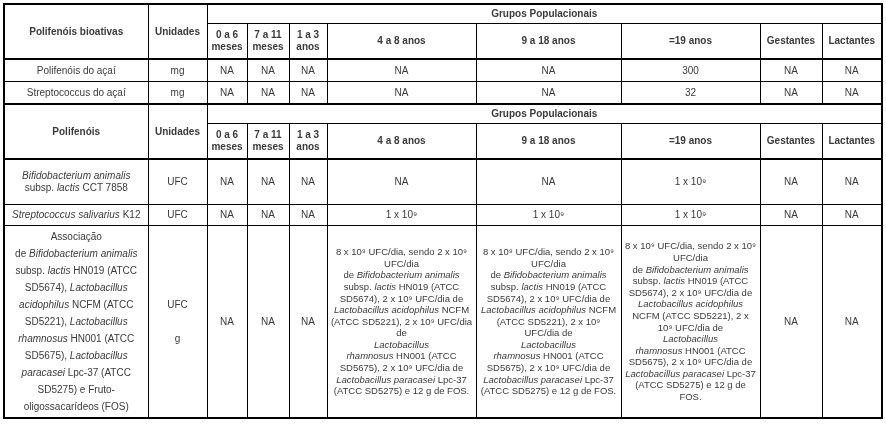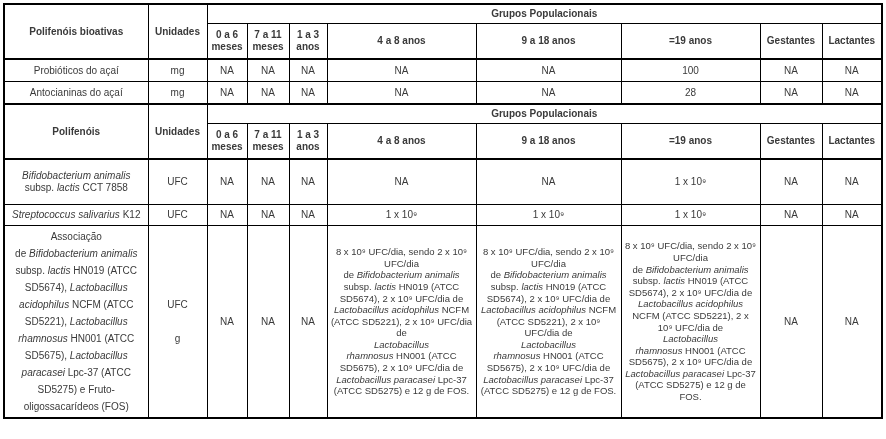--- a/index.html
+++ b/index.html
@@ -64,40 +64,40 @@
 meses</td>
     <td class="pre">1 a 3
 anos</td>
     <td class="pre">4 a 8 anos</td>
     <td class="pre">9 a 18 anos</td>
     <td class="pre">=19 anos</td>
     <td class="pre">Gestantes</td>
     <td class="pre">Lactantes</td>
   </tr>
   <tr class="r-data">
-    <td>Probióticos do açaí</td>
+    <td>Polifenóis do açaí</td>
     <td>mg</td>
     <td>NA</td>
     <td>NA</td>
     <td>NA</td>
     <td>NA</td>
     <td>NA</td>
-    <td>100</td>
+    <td>300</td>
     <td>NA</td>
     <td>NA</td>
   </tr>
   <tr class="r-data">
-    <td>Antocianinas do açaí</td>
+    <td>Streptococcus do açaí</td>
     <td>mg</td>
     <td>NA</td>
     <td>NA</td>
     <td>NA</td>
     <td>NA</td>
     <td>NA</td>
-    <td>28</td>
+    <td>32</td>
     <td>NA</td>
     <td>NA</td>
   </tr>
 
   <tr class="r-banner">
     <td class="name-hd" rowspan="2">Polifenóis</td>
     <td class="unit-hd" rowspan="2">Unidades</td>
     <td class="groups-hd" colspan="8">Grupos Populacionais</td>
   </tr>
   <tr class="r-cols">

